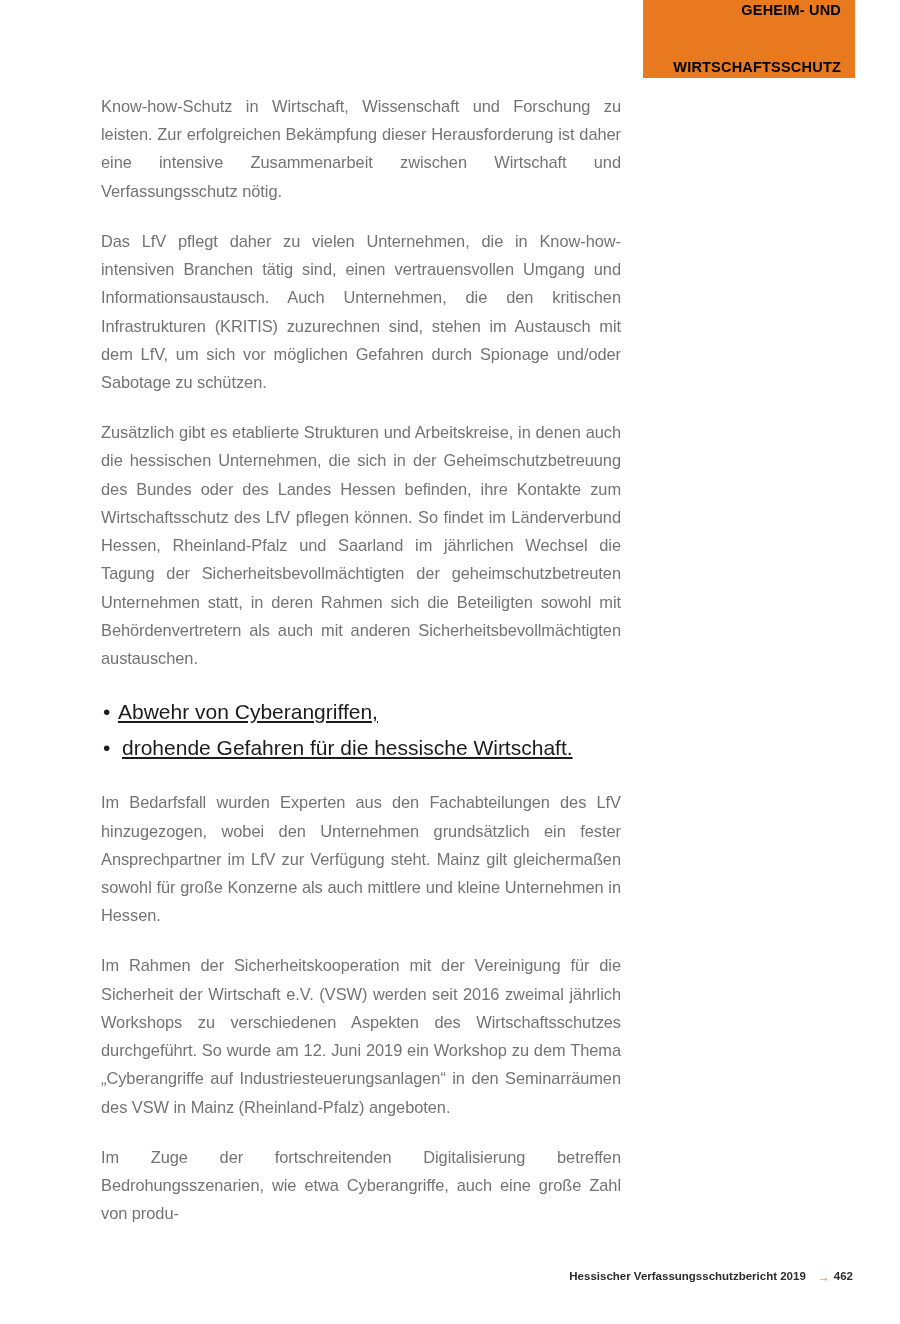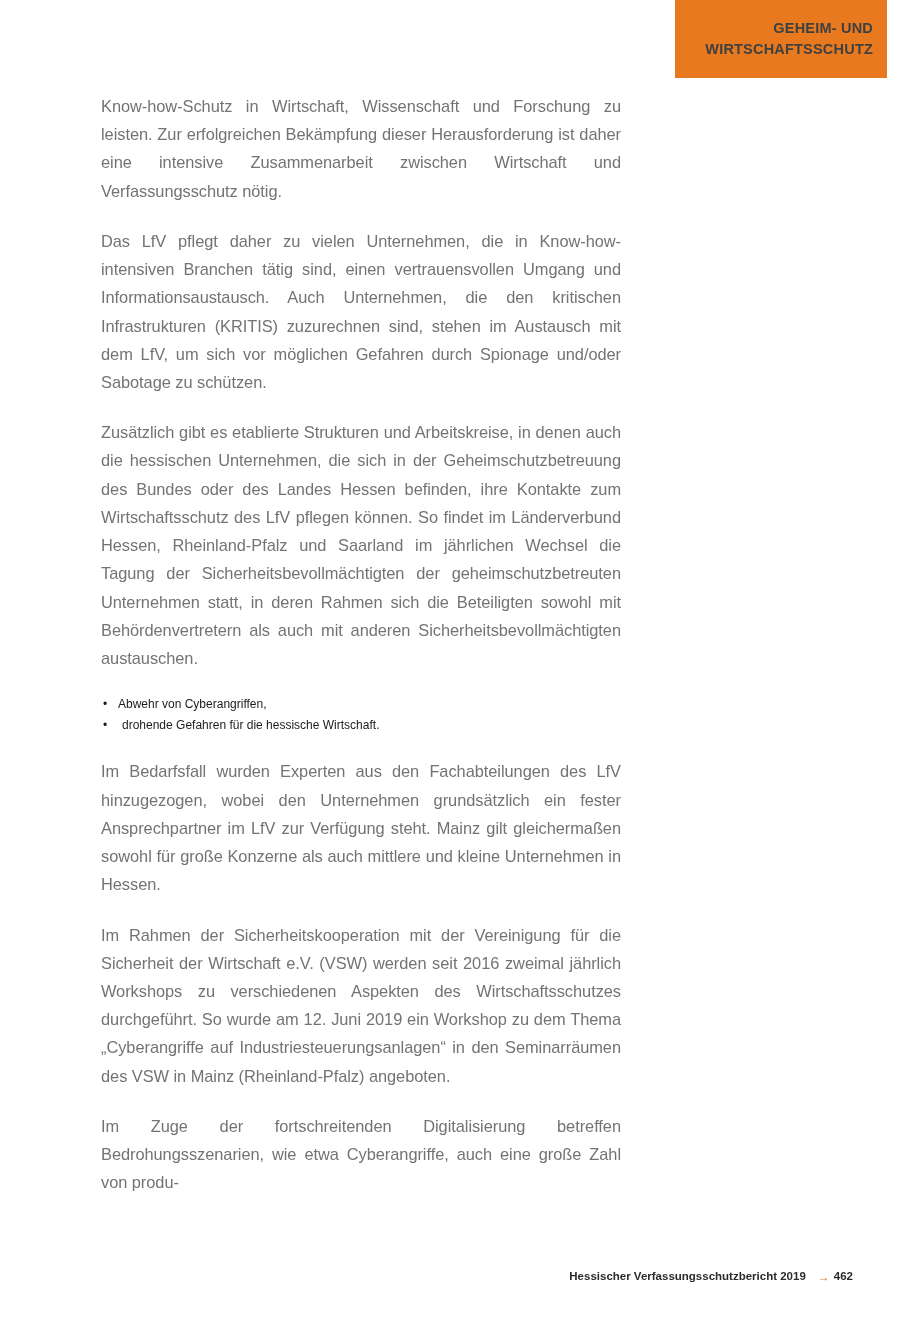--- a/index.html
+++ b/index.html
@@ -20,28 +20,27 @@
     width: 900px;
     height: 1324px;
   }
   .section-tab {
     position: absolute;
     top: 0;
     left: 643px;
     width: 212px;
     height: 78px;
     background: #e8791e;
-    color: #404040;
+    color: #000000;
     display: flex;
     flex-direction: column;
     align-items: flex-end;
-    justify-content: center;
+    justify-content: space-between;
     padding-right: 14px;
     box-sizing: border-box;
-    margin-left: 32px;
   }
   .section-tab .line {
     font-size: 14.5px;
     font-weight: bold;
     letter-spacing: 0.2px;
     line-height: 1.45;
     text-align: right;
   }
   .content {
     position: absolute;
@@ -58,23 +57,24 @@
     letter-spacing: -0.05px;
     color: #737373;
   }
   .para.tight {
     margin-bottom: 0;
   }
   .bullets {
     margin: 0 0 22px 0;
     padding: 0;
     list-style: none;
-    font-size: 12px;
+    font-size: 21px;
     line-height: 1.72;
     color: #1c1c1c;
+    text-decoration: underline;
   }
   .bullets li {
     position: relative;
     padding-left: 17px;
     text-align: left;
   }
   .bullets li::before {
     content: "\2022";
     position: absolute;
     left: 2px;

